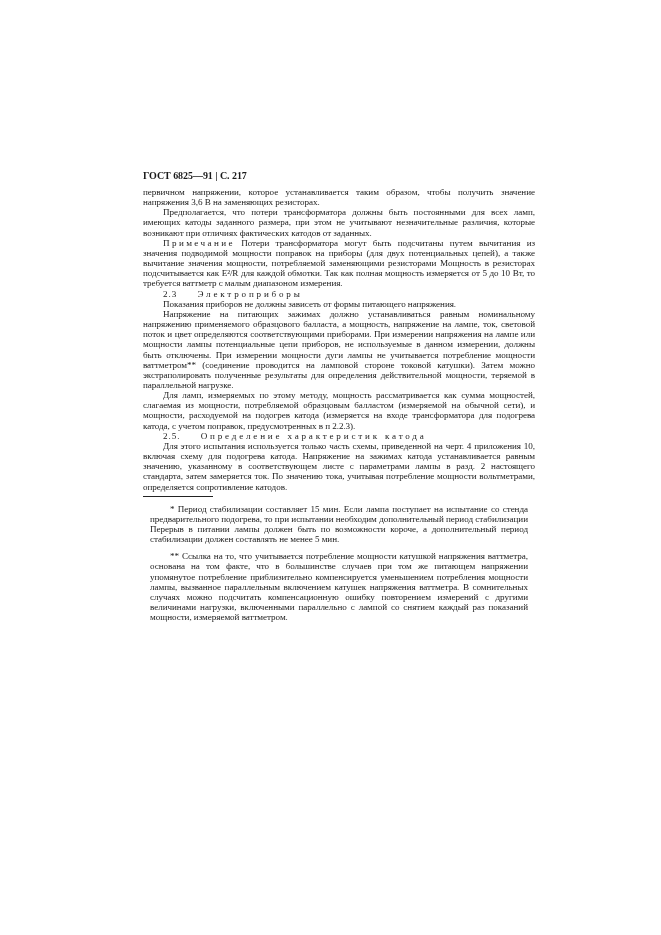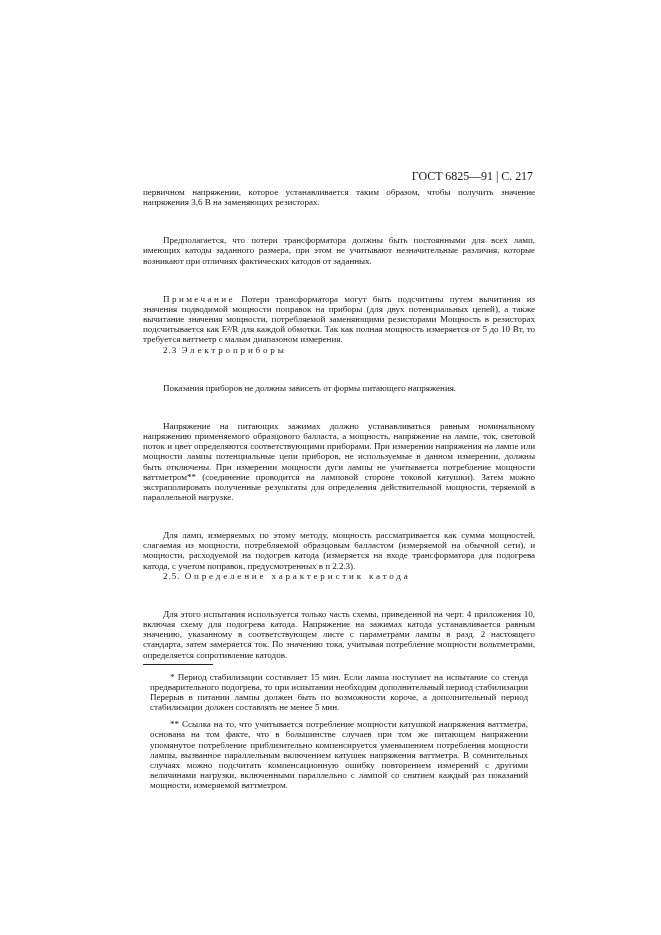--- a/index.html
+++ b/index.html
@@ -14,32 +14,32 @@
   .page {
     position: absolute;
     left: 143px; top: 170px;
     width: 392px;
     font-size: 9.1px;
     line-height: 10.15px;
     text-align: justify;
     letter-spacing: -0.05px;
   }
   .header {
-    text-align: right;
-    font-weight: normal;
-    font-size: 12px;
+    text-align: left;
+    font-weight: bold;
+    font-size: 10px;
     line-height: 12px;
     margin-bottom: 5px;
     padding-right: 2px;
   }
   .p { margin: 0; text-indent: 0; }
-  .ind { text-indent: 20px; margin-top: 28px; }
+  .ind { text-indent: 20px; }
   .spaced { letter-spacing: 2.4px; }
   .heading { margin: 0; text-indent: 20px; }
-  .heading .num { letter-spacing: 1px; margin-right: 4px; }
+  .heading .num { letter-spacing: 1px; margin-right: 20px; }
   .heading .t { letter-spacing: 2.8px; }
   .divider {
     width: 70px; height: 1px; background: #222;
     margin: 4px 0 3px 0;
   }
   .fn { margin: 7px; text-indent: 20px; }
 </style>
 </head>
 <body>
 

